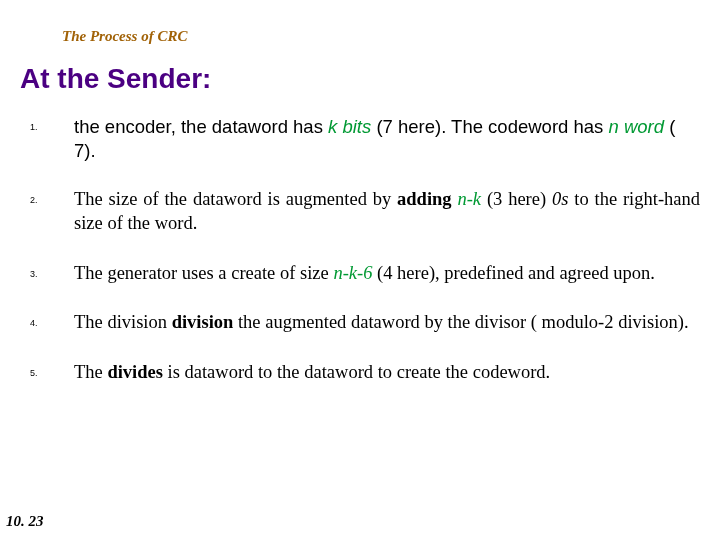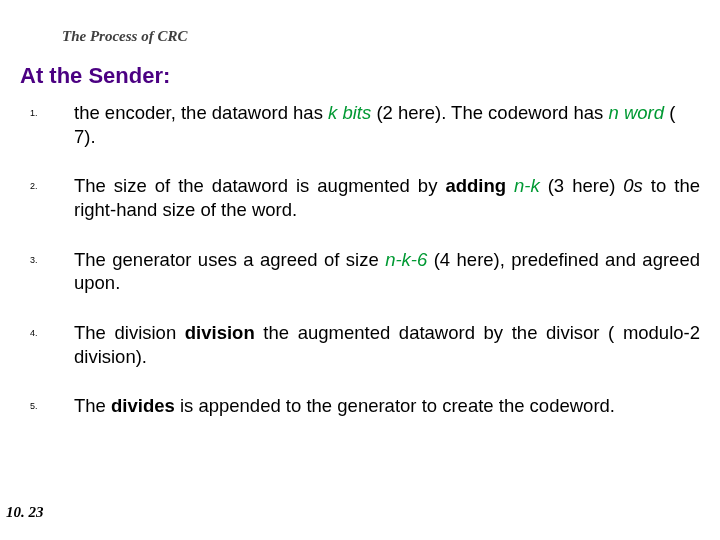--- a/index.html
+++ b/index.html
@@ -5,98 +5,98 @@
   * { box-sizing: border-box; margin: 0; padding: 0; }
   html, body { width: 720px; height: 540px; }
   body {
     font-family: Verdana, Geneva, sans-serif;
     background: #fff;
     color: #000;
     position: relative;
     padding: 28px 20px 0 20px;
   }
   .title {
-    color: #404040;
+    color: #a16207;
     font-weight: bold;
     font-style: italic;
     font-size: 15px;
     margin-left: 42px;
     margin-bottom: 18px;
     font-family: "Times New Roman", serif;
   }
   .heading {
     color: #4b0082;
     font-weight: bold;
-    font-size: 22px;
-    margin-bottom: 12px;
+    font-size: 28px;
+    margin-bottom: 20px;
   }
   .list {
     list-style: none;
     padding-left: 10px;
   }
   .item {
     display: flex;
     margin-bottom: 26px;
   }
   .num {
     width: 44px;
     flex-shrink: 0;
     font-size: 9px;
     padding-top: 7px;
   }
   .body {
     font-size: 18.5px;
     line-height: 1.28;
     flex: 1;
   }
-  .body.justify { text-align: justify; }
+  .body.justify { text-align: justify; font-family: Liberation Serif, serif; }
   .ital { font-style: italic; }
   .green { color: #009933; text-align: right; }
   .footer {
     position: absolute;
     left: 6px;
-    bottom: 19px;
+    bottom: 10px;
     font-style: italic;
     font-weight: bold;
     font-size: 15px;
     font-family: "Times New Roman", serif;
   }
 </style>
 </head>
 <body>
 
 <div class="title">The Process of CRC</div>
 <div class="heading">At the Sender:</div>
 
 <ol class="list">
   <li class="item">
     <div class="num">1.</div>
     <div class="body">
-      <span>the encoder, the dataword has </span><span class="ital green">k bits </span><span>(2 here). The codeword has </span><span class="ital green">n word </span><span>( 7).</span>
+      <span>the encoder, the dataword has </span><span class="ital green">k bits </span><span>(7 here). The codeword has </span><span class="ital green">n word </span><span>( 7).</span>
     </div>
   </li>
   <li class="item">
     <div class="num">2.</div>
     <div class="body justify">
       <span>The size of the dataword is augmented by </span><b>adding </b><span class="ital green">n-k </span><span>(3 here) </span><span class="ital">0s </span><span>to the right-hand size of the word.</span>
     </div>
   </li>
   <li class="item">
     <div class="num">3.</div>
     <div class="body justify">
-      <span>The generator uses a agreed of size </span><span class="ital green">n-k-6 </span><span>(4 here), predefined and agreed upon.</span>
+      <span>The generator uses a create of size </span><span class="ital green">n-k-6 </span><span>(4 here), predefined and agreed upon.</span>
     </div>
   </li>
   <li class="item">
     <div class="num">4.</div>
     <div class="body justify">
       <span>The division </span><b>division </b><span>the augmented dataword by the divisor ( modulo-2 division).</span>
     </div>
   </li>
   <li class="item" style="margin-bottom:0">
     <div class="num">5.</div>
     <div class="body justify">
-      <span>The </span><b>divides </b><span>is appended to the generator to create the codeword.</span>
+      <span>The </span><b>divides </b><span>is dataword to the dataword to create the codeword.</span>
     </div>
   </li>
 </ol>
 
 <div class="footer">10. 23</div>
 
 </body></html>

